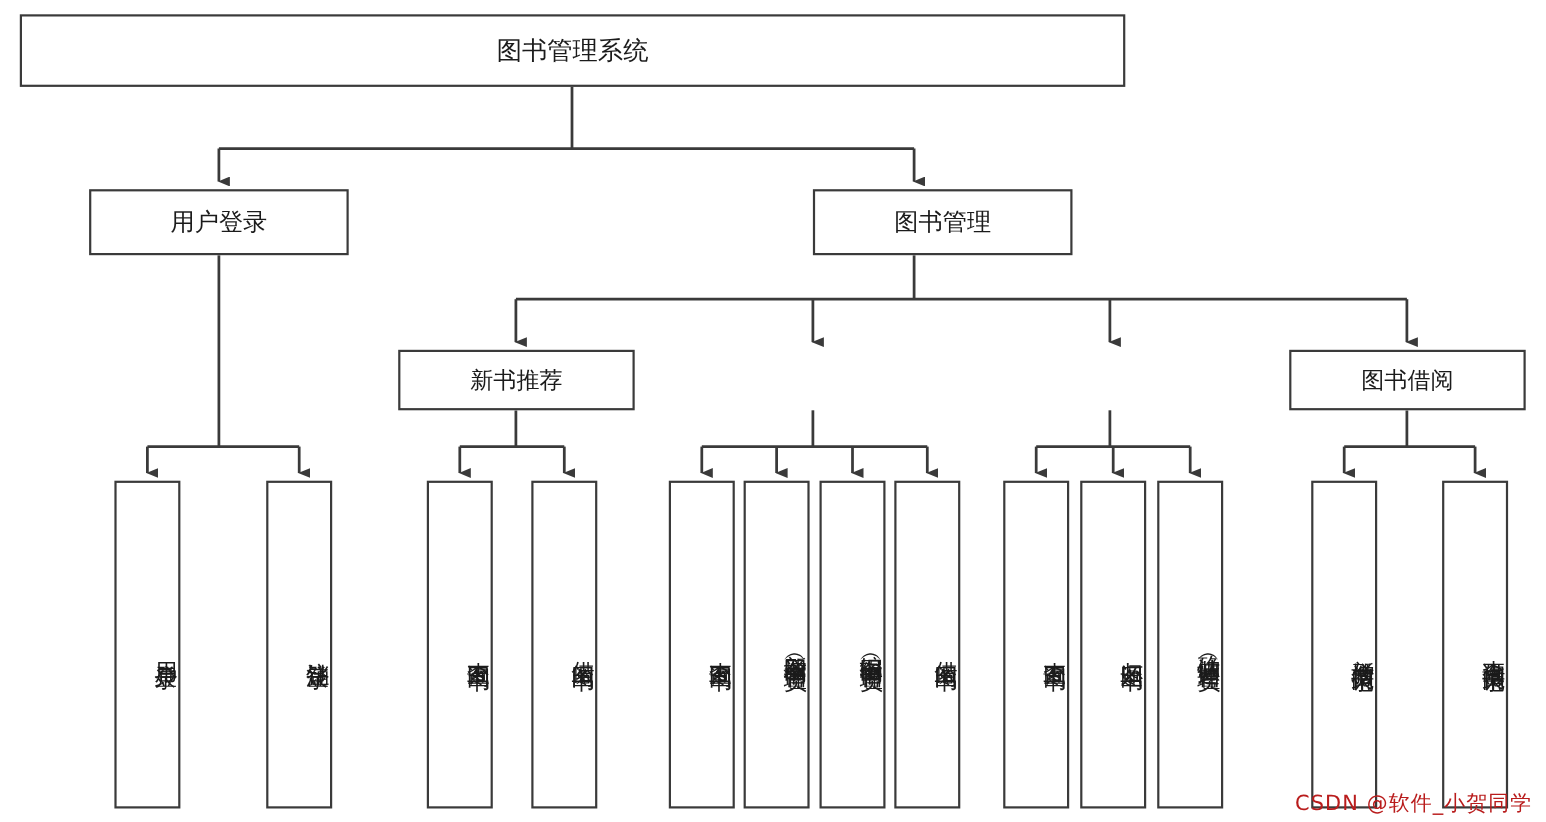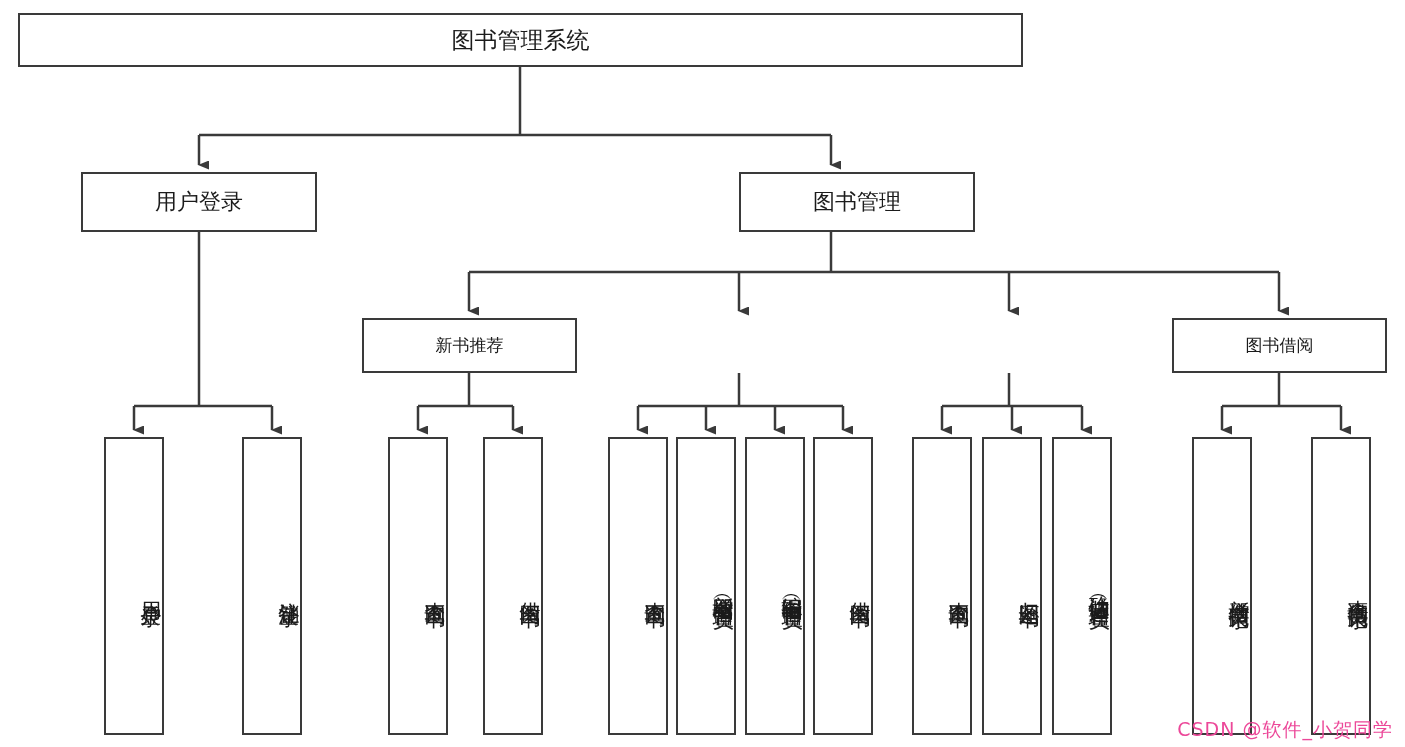--- a/index.html
+++ b/index.html
@@ -29,21 +29,21 @@
     box-sizing: border-box;
     background: #ffffff;
     border: 2.5px solid #3a3a3a;
     display: flex;
     align-items: center;
     justify-content: center;
     color: #1b1b1b;
   }
   .node.root   { font-size: 23px; }
   .node.lvl2   { font-size: 22px; }
-  .node.lvl3   { font-size: 17px; }
+  .node.lvl3   { font-size: 21px; }
   .node.leaf {
     font-size: 21px;
     writing-mode: vertical-rl;
     text-orientation: upright;
     letter-spacing: 2px;
     line-height: 1.05;
     align-items: flex-start;
     justify-content: center;
     padding-top: 6px;
   }
@@ -52,21 +52,21 @@
   }
   .node .lbl {
     white-space: pre;
     display: block;
   }
   .watermark {
     position: absolute;
     right: 12px;
     bottom: 4px;
     font-size: 19px;
-    color: #ec4899;
+    color: #b91c1c;
     letter-spacing: 1px;
     white-space: nowrap;
     pointer-events: none;
   }
 </style>
 </head>
 <body>
 
 <div id="canvas">
 
@@ -113,21 +113,21 @@
       <path d="M1012,406 L1012,430" marker-end="url(#arrow)"></path>
       <path d="M1082,406 L1082,430" marker-end="url(#arrow)"></path>
 
       <path d="M1279,373 L1279,406"></path>
       <path d="M1222,406 L1341,406"></path>
       <path d="M1222,406 L1222,430" marker-end="url(#arrow)"></path>
       <path d="M1341,406 L1341,430" marker-end="url(#arrow)"></path>
     </g>
   </svg>
 
-  <div class="node root" style="left:18px; top:13px; width:1005px; height:54px;">
+  <div class="node root" style="left:18px; top:13px; width:1005px; height:66px;">
     <span class="lbl">图书管理系统</span>
   </div>
 
   <div class="node lvl2" style="left:81px; top:172px; width:236px; height:60px;">
     <span class="lbl">用户登录</span>
   </div>
   <div class="node lvl2" style="left:739px; top:172px; width:236px; height:60px;">
     <span class="lbl">图书管理</span>
   </div>
 

